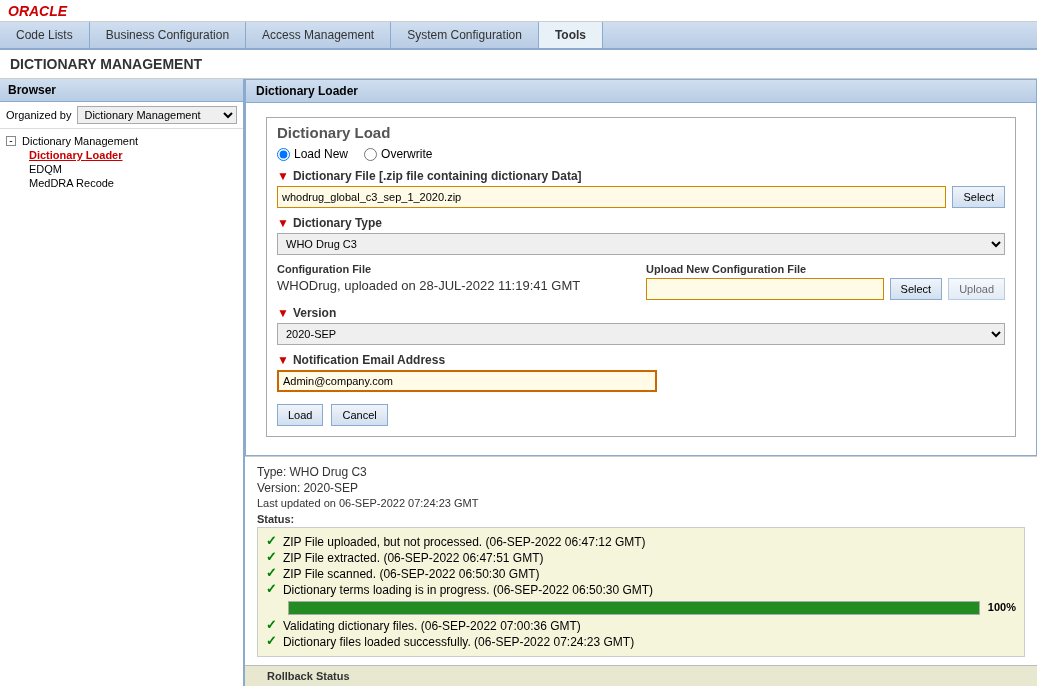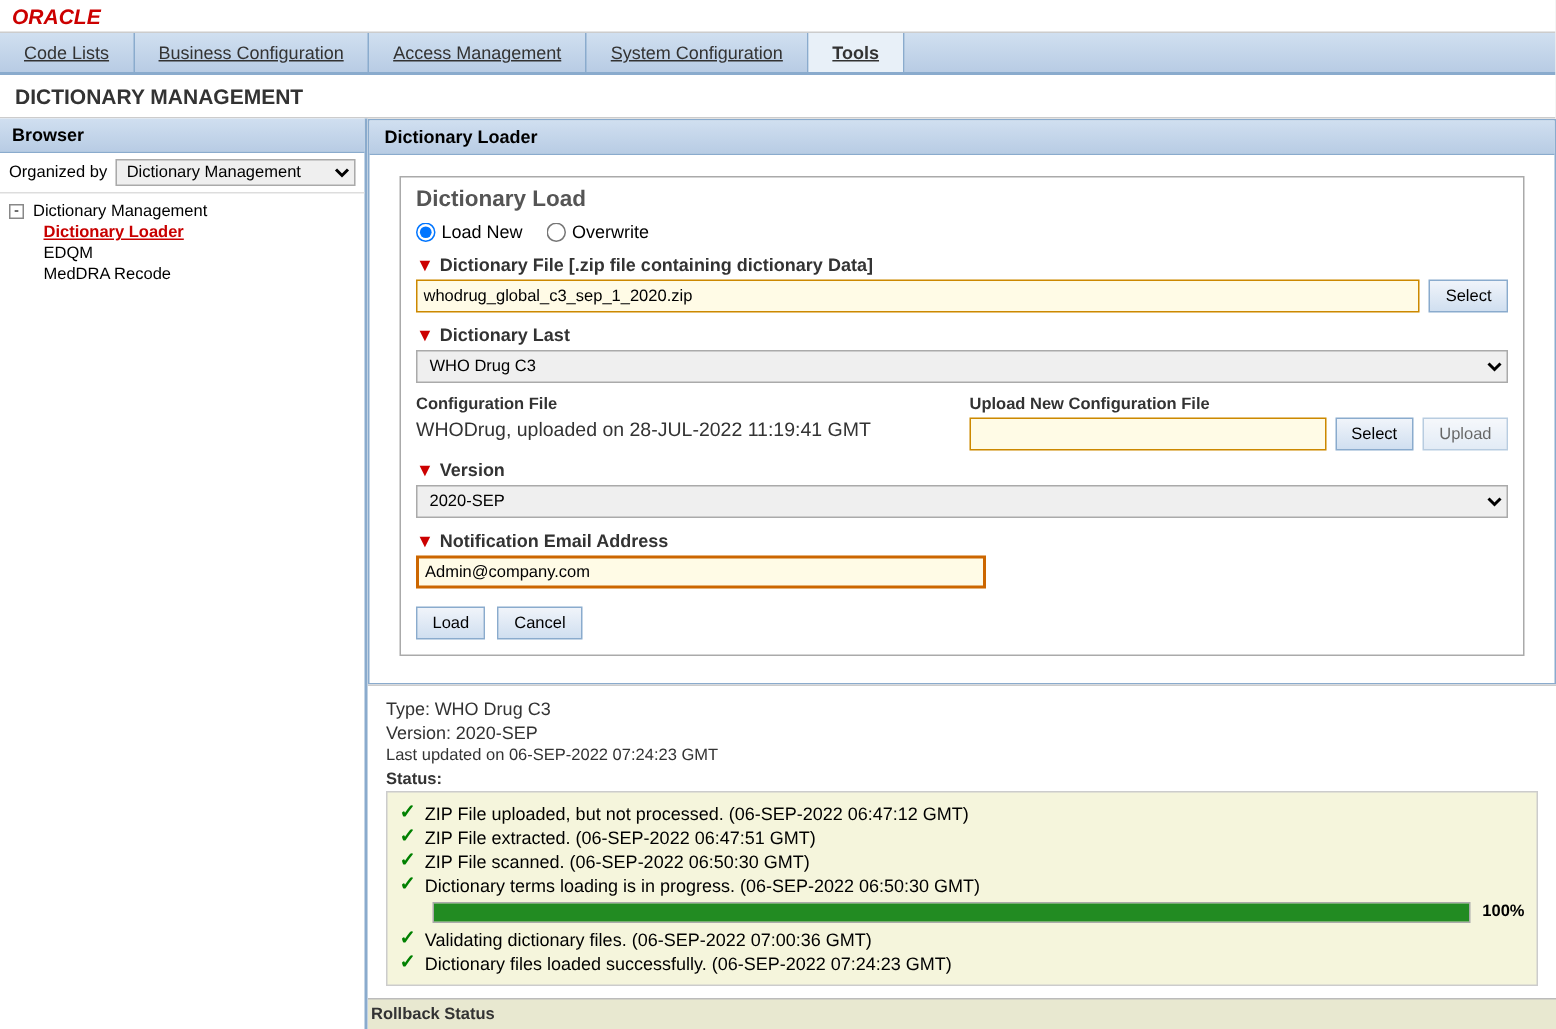--- a/index.html
+++ b/index.html
@@ -4,21 +4,21 @@
   <style>
     * { box-sizing: border-box; margin: 0; padding: 0; font-family: Arial, sans-serif; font-size: 12px; }
     body { background: #f0f0f0; width: 1037px; height: 686px; overflow: hidden; }
 
     
     .oracle-header { background: #fff; padding: 4px 8px; border-bottom: 1px solid #ccc; height: 22px; display: flex; align-items: center; }
     .oracle-logo { color: #cc0000; font-weight: bold; font-size: 14px; font-style: italic; }
 
     
     .top-nav { background: linear-gradient(to bottom, #d0dff0, #b8cce4); border-bottom: 2px solid #8aabcd; display: flex; align-items: stretch; height: 28px; }
-    .nav-tab { padding: 0 16px; display: flex; align-items: center; cursor: pointer; border-right: 1px solid #8aabcd; font-size: 12px; color: #333; white-space: nowrap; text-decoration: underline; }
+    .nav-tab { padding: 0 16px; display: flex; align-items: center; cursor: pointer; border-right: 1px solid #8aabcd; font-size: 12px; color: #333; white-space: nowrap; }
     .nav-tab.active { background: #e8f0f8; font-weight: bold; }
 
     
     .page-title-bar { background: #fff; padding: 6px 10px; border-bottom: 1px solid #ccc; }
     .page-title { font-size: 14px; font-weight: bold; color: #333; }
 
     
     .main-layout { display: flex; height: calc(686px - 22px - 28px - 28px); }
 
     
@@ -71,21 +71,21 @@
 
     .status-messages { background: #f5f5dc; border: 1px solid #ccc; padding: 6px 8px; }
     .status-msg { display: flex; align-items: flex-start; gap: 6px; padding: 1px 0; font-size: 11px; }
     .check-icon { color: green; font-weight: bold; font-size: 13px; line-height: 1; margin-top: -1px; }
     .progress-row { display: flex; align-items: flex-start; gap: 8px; margin: 3px 0 3px 22px; }
     .progress-bar-outer { flex: 1; background: #ddd; height: 14px; border: 1px solid #aaa; }
     .progress-bar-inner { background: #228B22; height: 100%; }
     .progress-pct { font-size: 11px; font-weight: bold; }
 
     
-    .rollback-section { background: #e8e8d0; border-top: 1px solid #bbb; padding: 4px 2px; font-size: 11px; font-weight: bold; color: #333; }
+    .rollback-section { background: #e8e8d0; border-top: 1px solid #bbb; padding: 4px 22px; font-size: 11px; font-weight: bold; color: #333; }
 
     
     .log-history-row { background: #fff; border-top: 1px solid #ccc; display: flex; align-items: center; padding: 4px 10px; gap: 10px; }
 
     
     input[type=radio] { margin: 0; }
     input[type=text] { font-size: 11px; }
   </style>
 </head>
 <body>
@@ -172,21 +172,21 @@
             <span style="color:#cc0000;">▼</span>
             <span>Dictionary File [.zip file containing dictionary Data]</span>
           </div>
           <div class="input-row">
             <input type="text" class="text-input" style="flex: 1 1 0%;" value="whodrug_global_c3_sep_1_2020.zip">
             <button class="btn">Select</button>
           </div>
 
           <div class="field-label">
             <span style="color:#cc0000;">▼</span>
-            <span>Dictionary Last</span>
+            <span>Dictionary Type</span>
           </div>
           <div style="margin-bottom:8px;">
             <select class="select-input">
               <option>WHO Drug C3</option>
             </select>
           </div>
 
           <div class="config-file-row">
             <div class="config-col">
               <div class="config-label">Configuration File</div>

